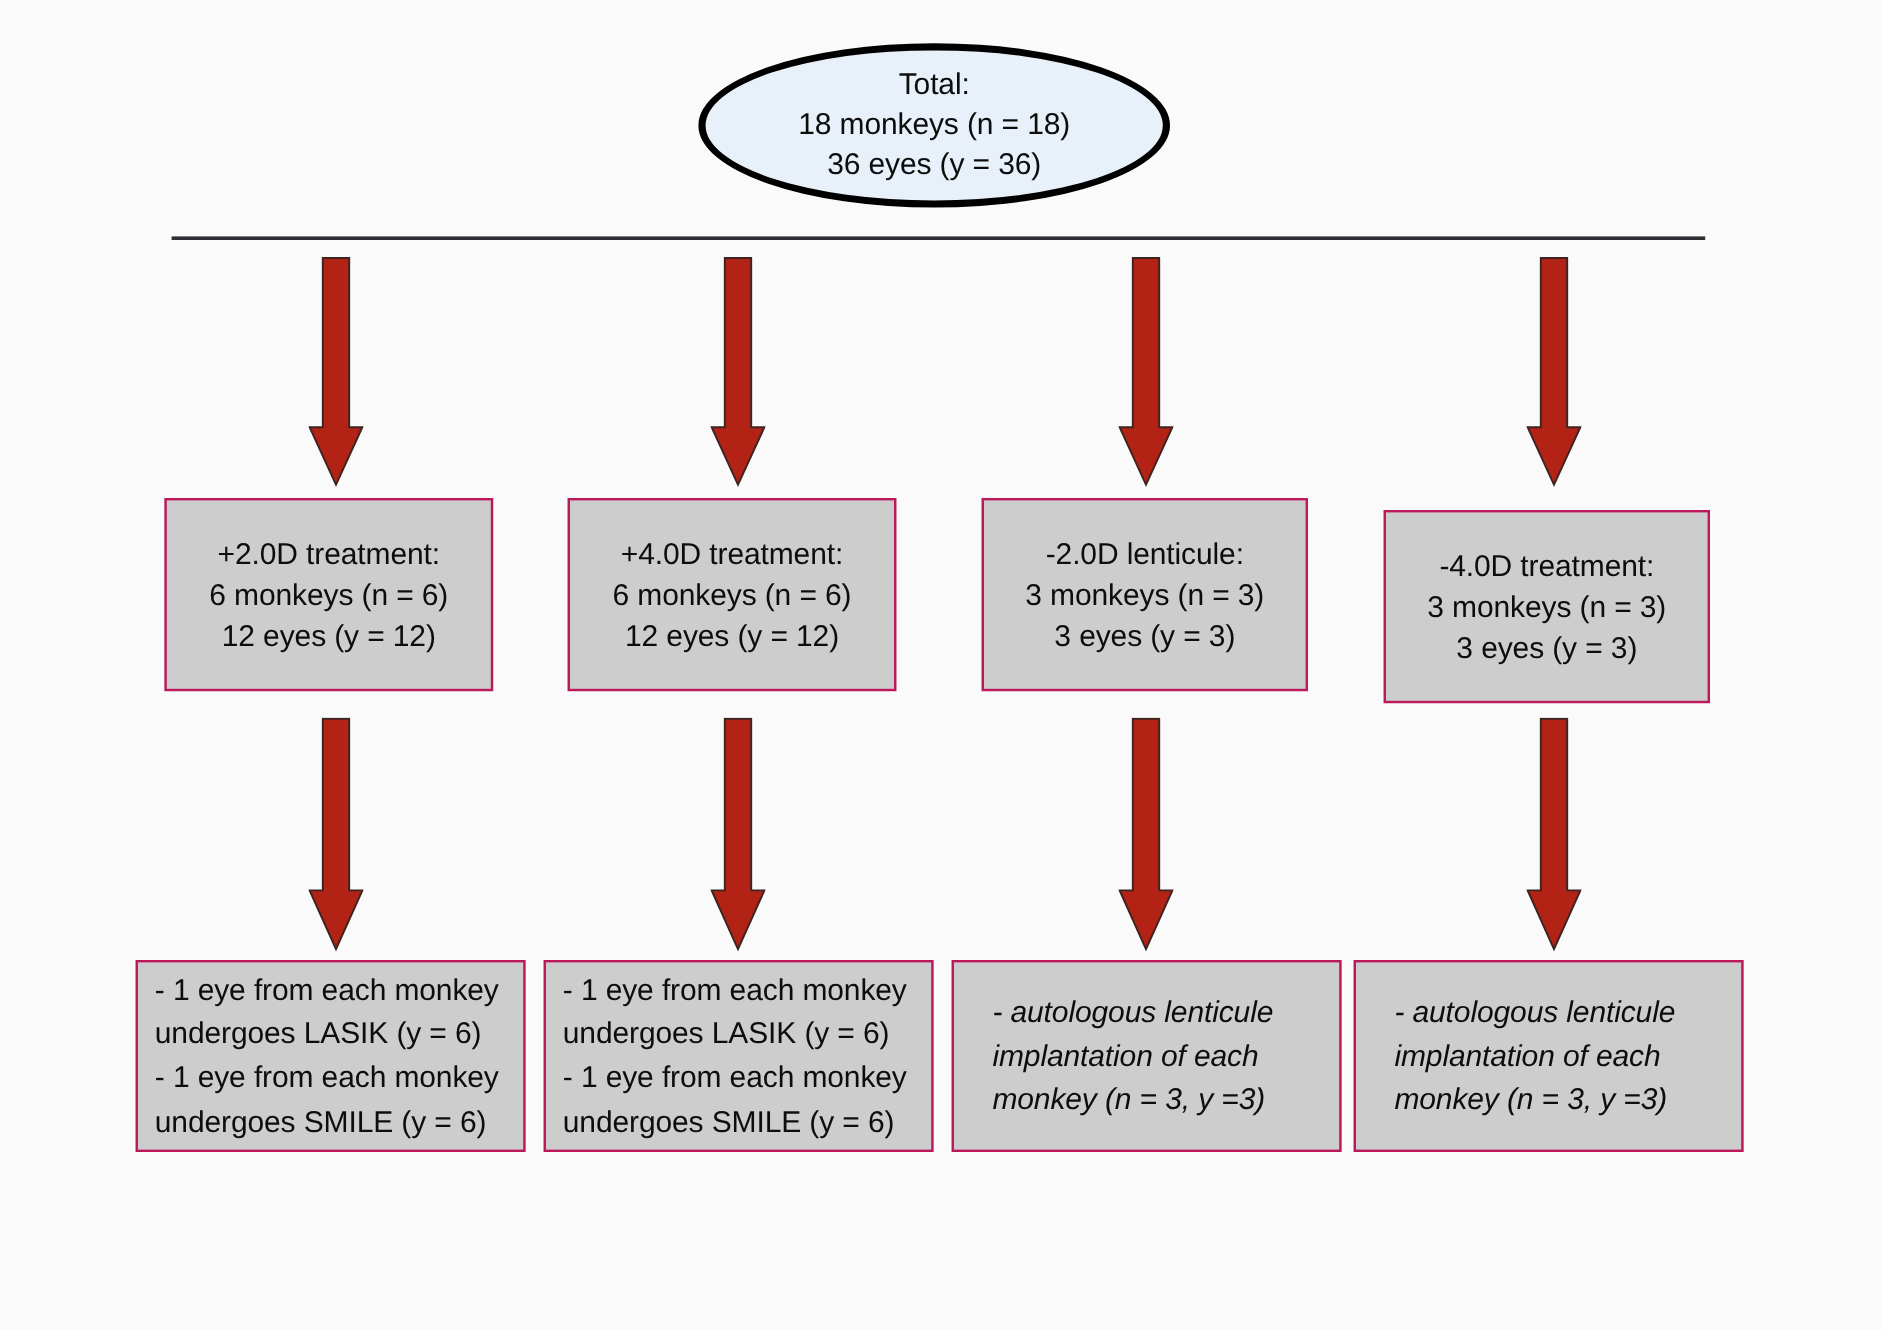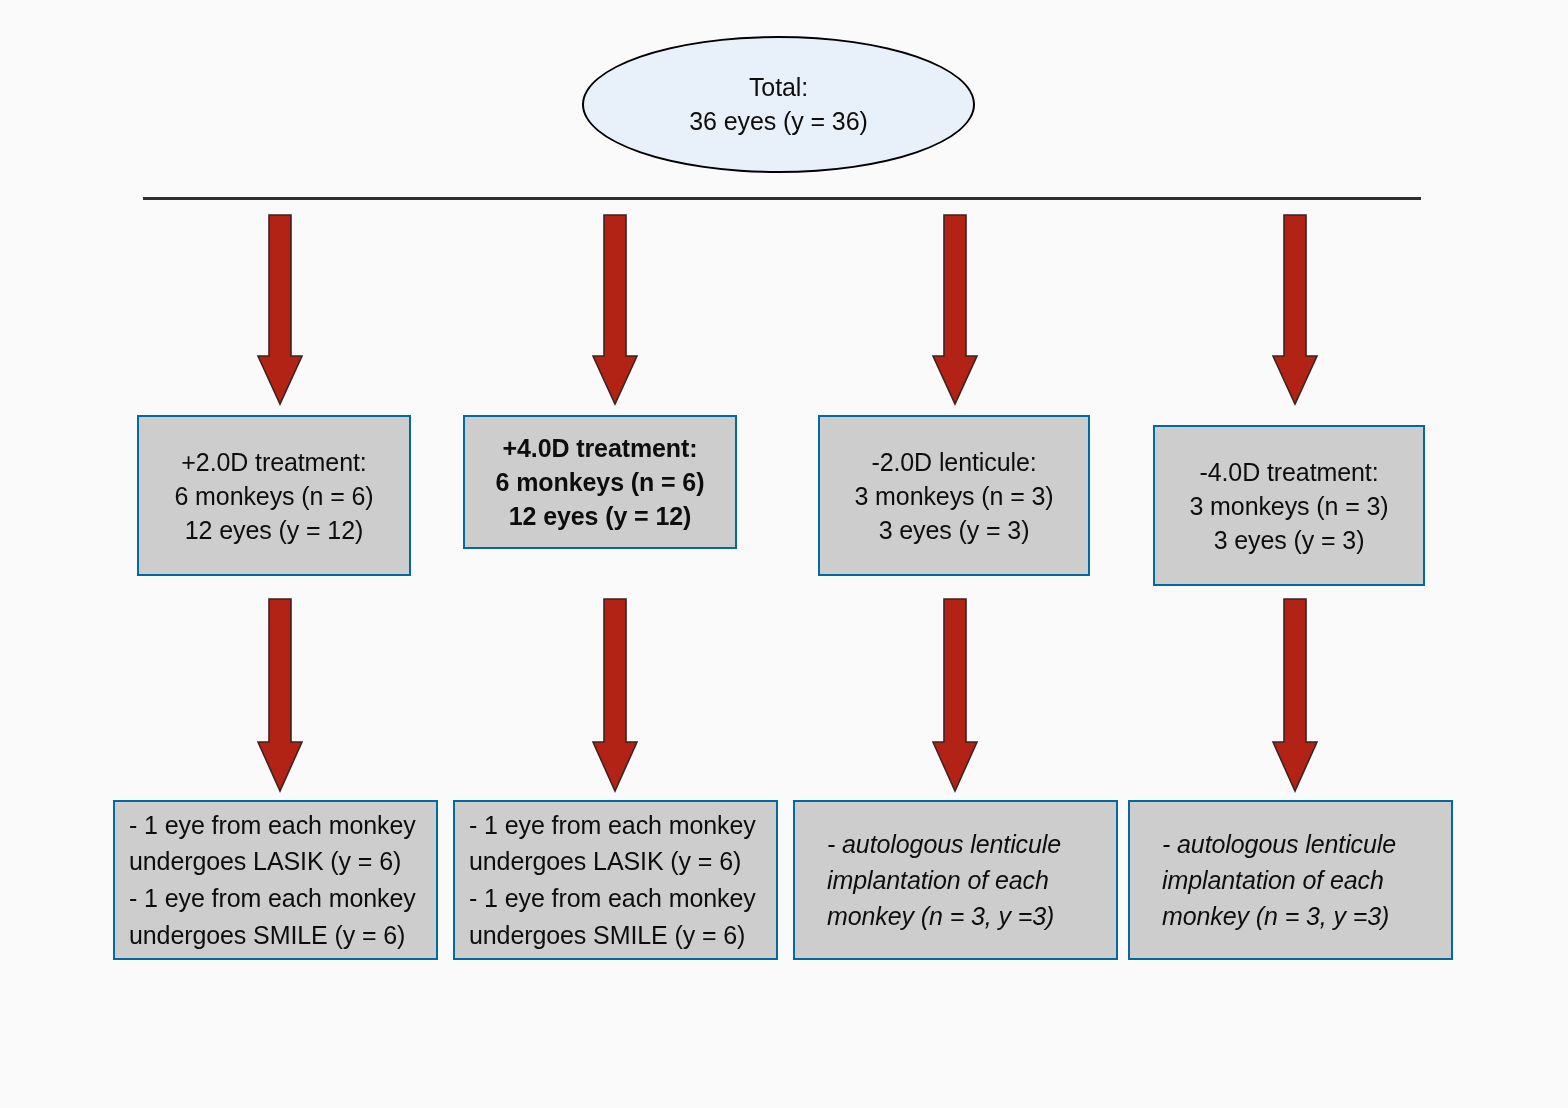--- a/index.html
+++ b/index.html
@@ -19,21 +19,21 @@
 
   
   .ellipse-node {
     position: absolute;
     left: 582px;
     top: 36px;
     width: 393px;
     height: 137px;
     border-radius: 50%;
     background: #e8f1f9;
-    border: 2px solid #000000;
+    border: 6px solid #000000;
     box-sizing: border-box;
     display: flex;
     flex-direction: column;
     align-items: center;
     justify-content: center;
     line-height: 1.34;
     font-size: 25px;
     text-align: center;
     letter-spacing: -0.1px;
   }
@@ -54,21 +54,21 @@
     position: absolute;
     width: 46px;
   }
   .arrow svg { display: block; width: 46px; height: 100%; }
 
   
   .box {
     position: absolute;
     box-sizing: border-box;
     background: #cdcdcd;
-    border: 2px solid #0369a1;
+    border: 2px solid #be185d;
     display: flex;
     flex-direction: column;
     justify-content: center;
   }
   .box.centered { align-items: center; text-align: center; }
   .box.left-aligned { align-items: flex-start; text-align: left; }
   .box .line {
     white-space: pre;
     font-size: 25px;
     line-height: 1.36;
@@ -78,20 +78,21 @@
   .box.left-aligned .line { line-height: 1.47; }
   .box.tall-text .line { line-height: 1.45; font-style: italic; }
 </style>
 </head>
 <body>
 
 <div id="canvas">
 
   <div class="ellipse-node">
     <span class="line">Total:</span>
+    <span class="line">18 monkeys (n = 18)</span>
     <span class="line">36 eyes (y = 36)</span>
   </div>
 
   <div class="hline"></div>
 
   <div class="arrow" style="left:257px; top:214px; height:192px;">
     <svg viewBox="0 0 46 192" preserveAspectRatio="none">
       <polygon points="12,1 34,1 34,142 45,142 23,190 1,142 12,142" fill="#b22316" stroke="#3d2420" stroke-width="1.6" stroke-linejoin="miter"></polygon>
     </svg>
   </div>
@@ -110,21 +111,21 @@
       <polygon points="12,1 34,1 34,142 45,142 23,190 1,142 12,142" fill="#b22316" stroke="#3d2420" stroke-width="1.6" stroke-linejoin="miter"></polygon>
     </svg>
   </div>
 
   <div class="box centered" style="left:137px; top:415px; width:274px; height:161px;">
     <span class="line">+2.0D treatment:</span>
     <span class="line">6 monkeys (n = 6)</span>
     <span class="line">12 eyes (y = 12)</span>
   </div>
 
-  <div class="box centered" style="left:463px; top:415px; width:274px; height:134px;font-weight:bold;">
+  <div class="box centered" style="left:473px; top:415px; width:274px; height:161px;">
     <span class="line">+4.0D treatment:</span>
     <span class="line">6 monkeys (n = 6)</span>
     <span class="line">12 eyes (y = 12)</span>
   </div>
 
   <div class="box centered" style="left:818px; top:415px; width:272px; height:161px;">
     <span class="line">-2.0D lenticule:</span>
     <span class="line">3 monkeys (n = 3)</span>
     <span class="line">3 eyes (y = 3)</span>
   </div>

